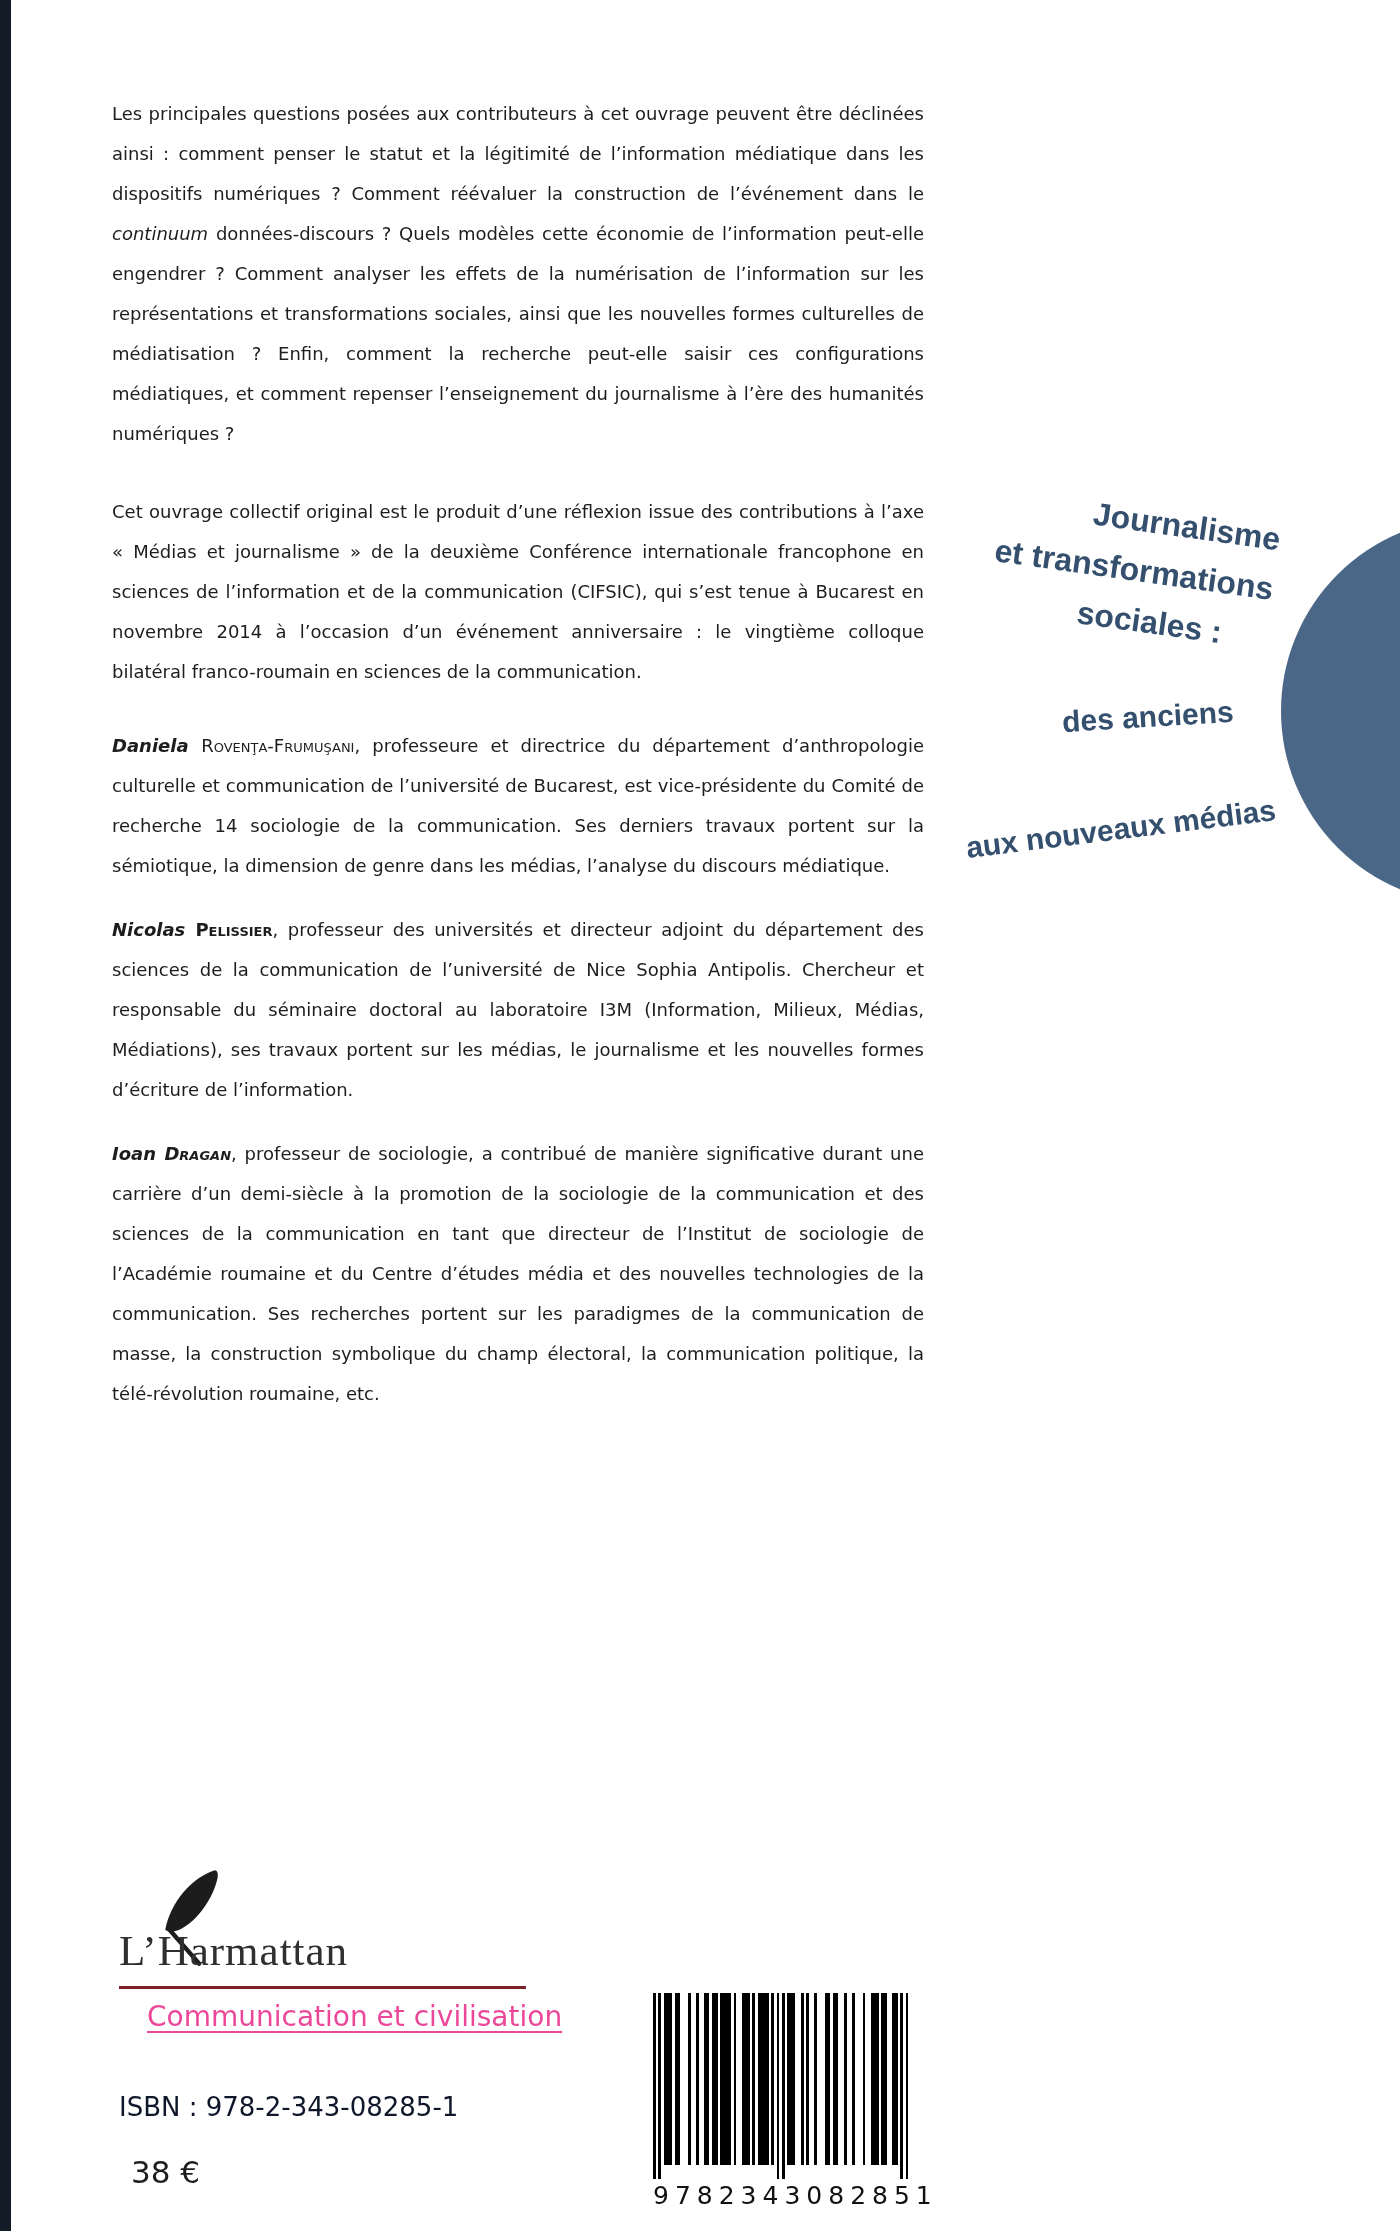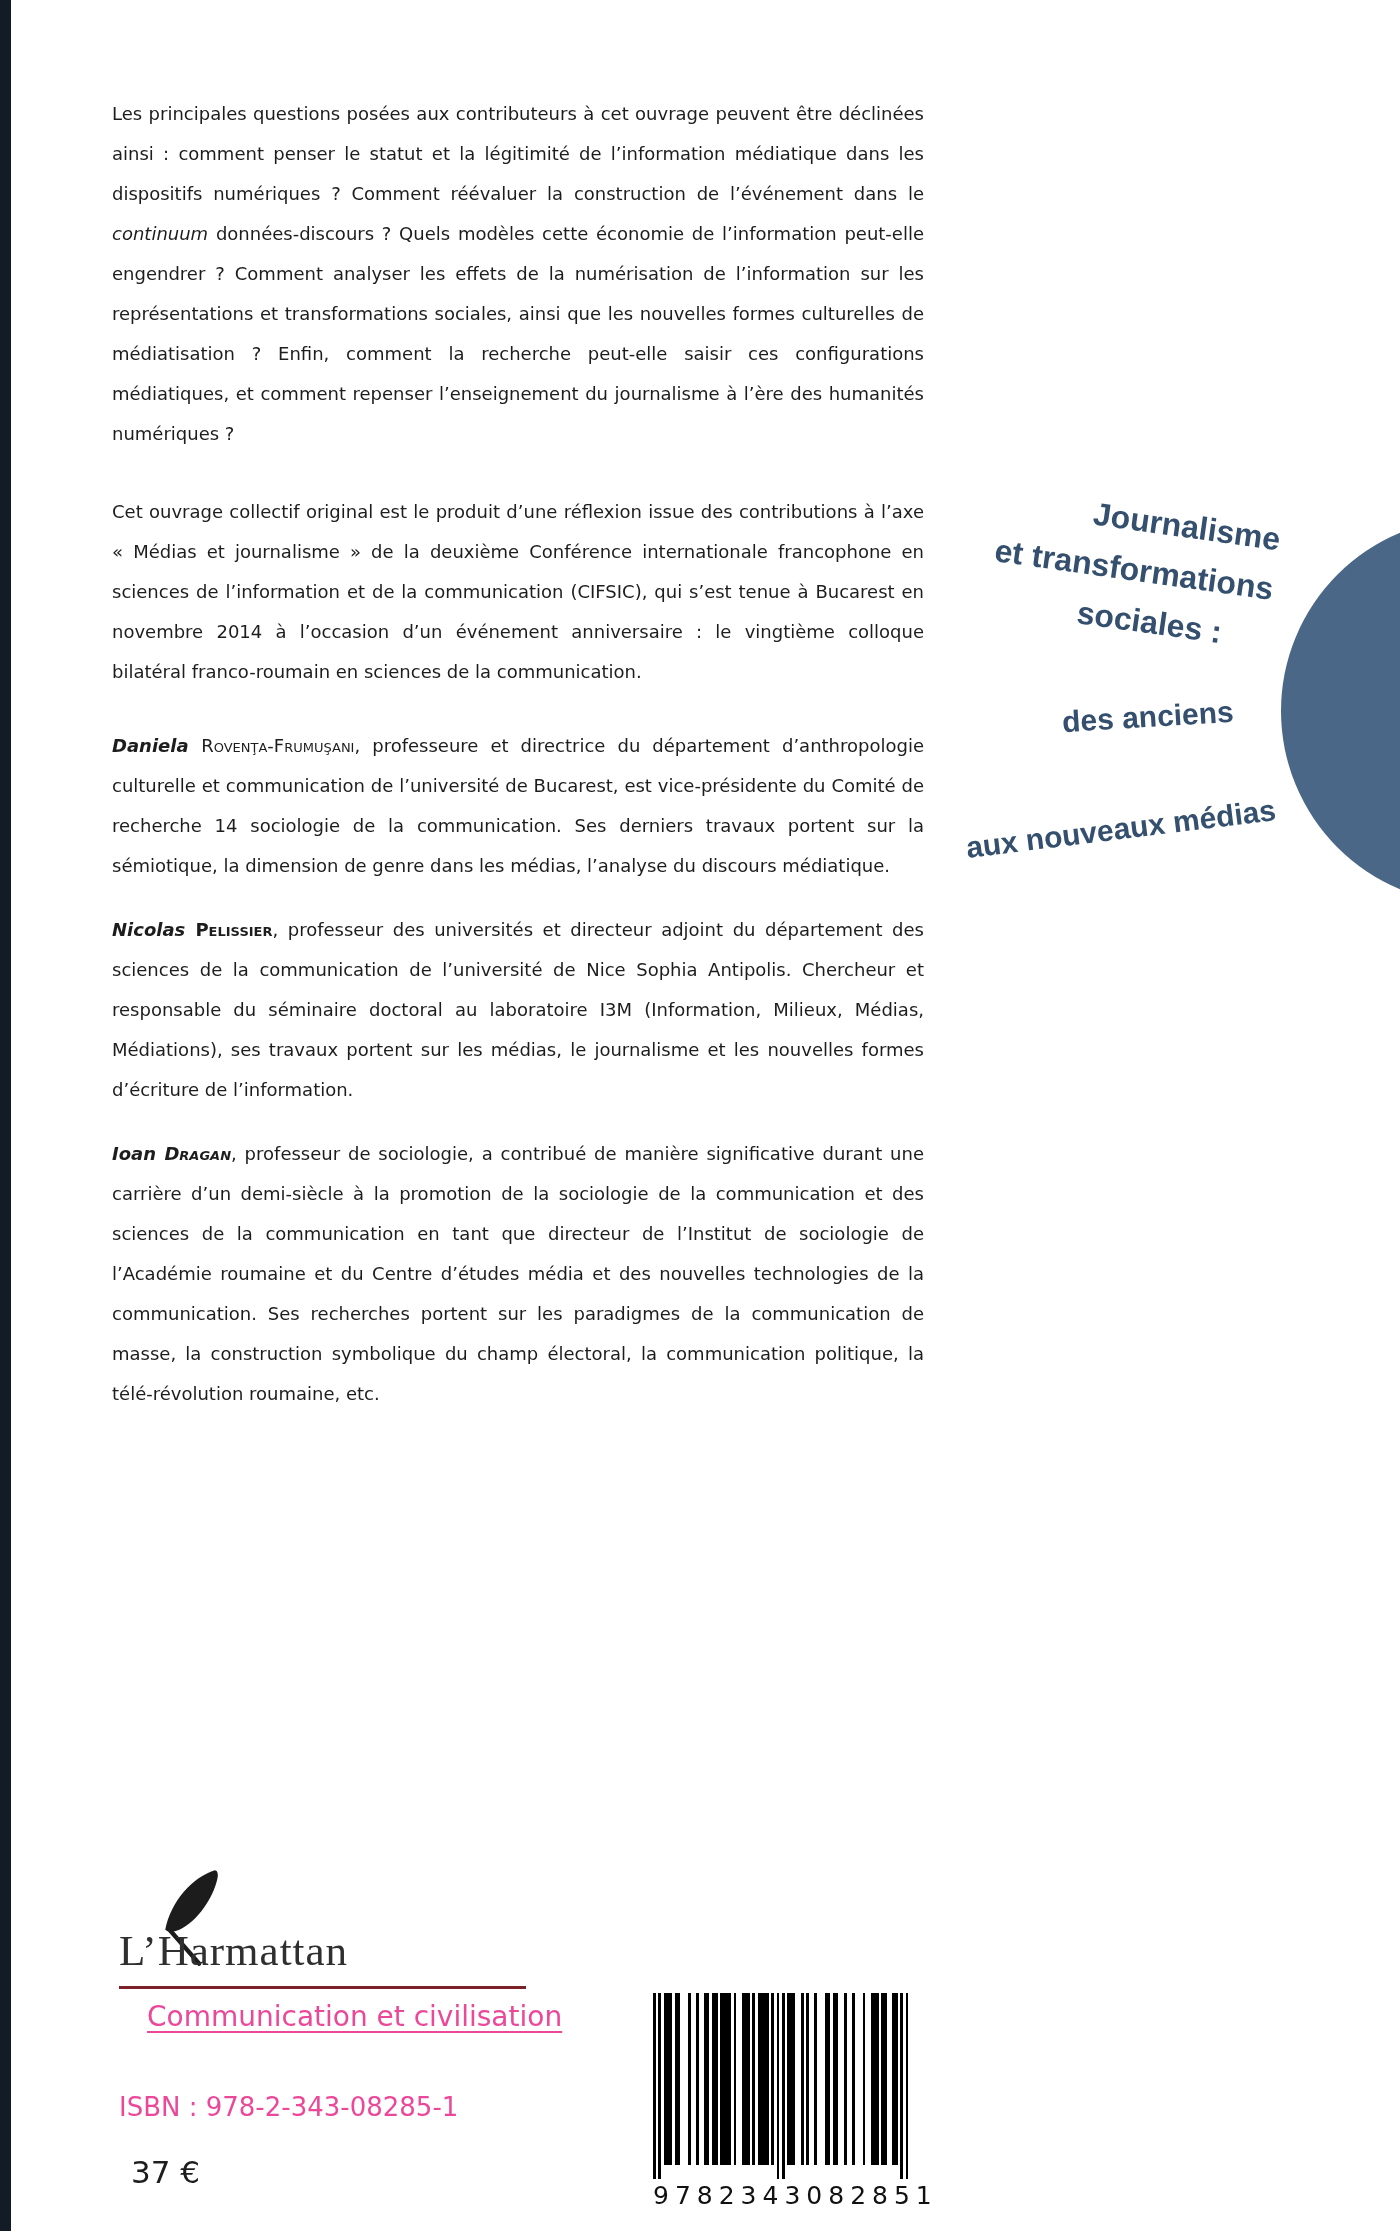--- a/index.html
+++ b/index.html
@@ -64,21 +64,21 @@
     position:absolute; left:119px; top:1986px;
     width:407px; height:3px; background:#7c2128;
   }
   .collection {
     position:absolute; left:147px; top:2000px;
     font-size:28px; color:#ec4899;
     text-decoration:underline;
     text-underline-offset:5px;
     text-decoration-thickness:1.5px;
   }
-  .isbn  { position:absolute; left:119px; top:2092px; font-size:26px; color:#ec4899; }
+  .isbn  { position:absolute; left:119px; top:2092px; font-size:26px; color:#0f172a; }
   .price { position:absolute; left:131px; top:2154px; font-size:31px; color:#1d1d1d; }
 
   .barcode { position:absolute; left:641px; top:1993px; width:258px; background:#fff;padding-left:12px; }
   .bars { display:flex; align-items:flex-start; height:186px; }
   .bc-mod { flex:0 0 2.7px; height:172px; }
   .bc-mod.on { background:#000; }
   .bc-mod.guard { height:186px; }
   .bc-digits {
     margin-top:2px; text-align:center;
     font-size:25px; letter-spacing:6px; white-space:nowrap;
@@ -111,21 +111,21 @@
 <div class="feather">
   <svg viewBox="0 0 60 72" xmlns="http://www.w3.org/2000/svg">
     <path d="M44 3 C 28 8, 13 25, 9 45 C 11 47, 16 47, 21 44 C 35 36, 44 19, 46 8 C 46.5 5, 45.5 3, 44 3 Z" fill="#1c1c1c"></path>
     <path d="M12 45 L 33 69" stroke="#1c1c1c" stroke-width="3" fill="none" stroke-linecap="round"></path>
   </svg>
 </div>
 <div class="publisher">L’Harmattan</div>
 <div class="maroon-line"></div>
 <div class="collection">Communication et civilisation</div>
 <div class="isbn">ISBN : 978-2-343-08285-1</div>
-<div class="price">37 €</div>
+<div class="price">38 €</div>
 
 <div class="barcode">
   <div class="bars">
       <div class="bc-mod on guard"></div>
       <div class="bc-mod guard"></div>
       <div class="bc-mod on guard"></div>
       <div class="bc-mod"></div>
       <div class="bc-mod on"></div>
       <div class="bc-mod on"></div>
       <div class="bc-mod on"></div>

